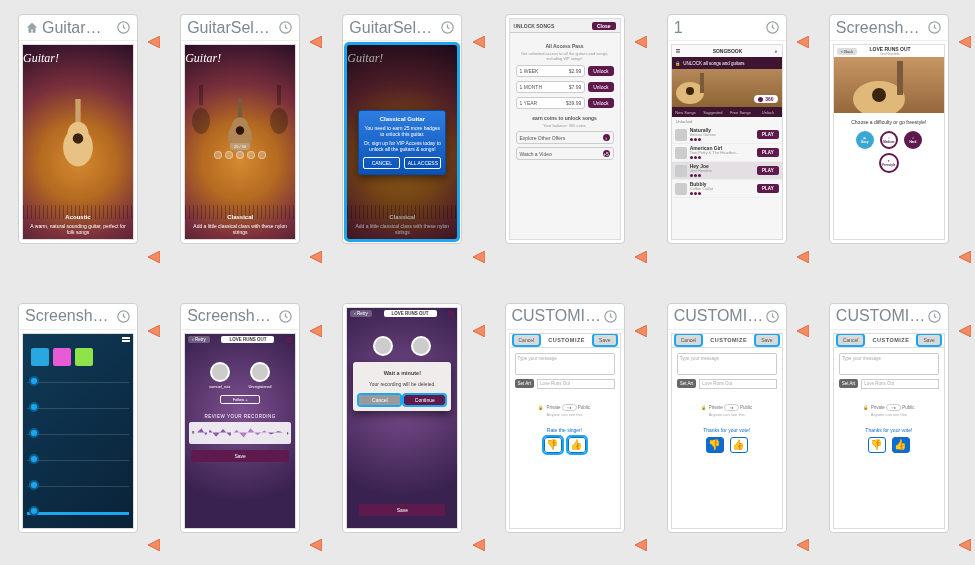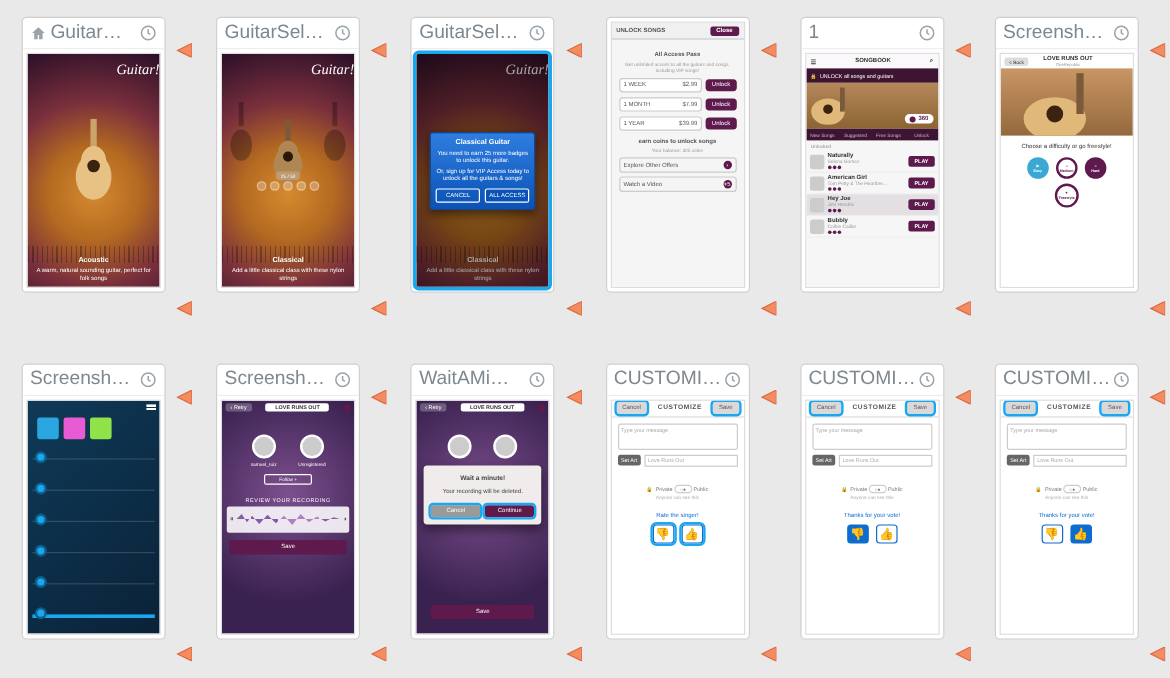--- a/index.html
+++ b/index.html
@@ -74,21 +74,21 @@
   }
   .anchor-in { right: -14px; top: 22px; }
   .anchor-out { right: -14px; bottom: 0px; }
   .anchor svg { display:block; }
 
   
   .guitar-bg {
     position:absolute; inset:0;
     background: radial-gradient(circle at 50% 60%, #d48a2f 0%, #b46a20 30%, #792f3c 60%, #2a0f28 100%);
   }
-  .guitar-logo { position:absolute; top:6px; left:0; right:0; text-align:right; font-family: cursive; font-style:italic; font-size:12px; color:#fff; }
+  .guitar-logo { position:absolute; top:6px; left:0; right:0; text-align:left; font-family: cursive; font-style:italic; font-size:12px; color:#fff; }
   .guitar-body { position:absolute; left:50%; top:28%; transform:translateX(-50%); width:36px; height:70px; }
   .guitar-body.small { width:28px; height:56px; }
   .silhouette-guitar { position:absolute; width:20px; height:50px; opacity:.55; }
   .silh-left  { left:6px; top:40px; }
   .silh-right { right:6px; top:40px; }
   .guitar-caption { position:absolute; bottom:4px; left:4px; right:4px; text-align:center; font-size:5px; line-height:1.2; }
   .guitar-cap-title { font-size:6px; font-weight:600; margin-bottom:2px; }
   .grass { position:absolute; bottom:20px; left:0; right:0; height:14px; background:
     repeating-linear-gradient(90deg, rgba(0,0,0,.7) 0 1px, transparent 1px 4px); opacity:.4;}
   .badge-count { position:absolute; top:98px; left:50%; transform:translateX(-50%); font-size:4px; background:rgba(255,255,255,.18); padding:1px 4px; border-radius:2px;}
@@ -694,29 +694,20 @@
       </span>
   <span class="anchor-out anchor">
         <svg width="14" height="12">
           <path d="M14 0v12L2 6z" fill="#f58b61" stroke="#d96b42"></path>
         </svg>
       </span>
 </div>
 
 <div class="card-wrap">
   <div class="card">
-    <div class="card-header">
-      <span class="card-title">WaitAMi…</span>
-      <span class="clock-icon">
-            <svg width="15" height="15" viewBox="0 0 24 24">
-              <circle cx="12" cy="12" r="9" fill="none" stroke="#9aa3aa" stroke-width="2"></circle>
-              <path d="M12 7v5l3 2" stroke="#9aa3aa" stroke-width="2" fill="none"></path>
-            </svg>
-          </span>
-    </div>
     <div class="thumb">
       <div class="rev-bg">
         <div class="rev-top">
           <span class="rev-back">‹ <span>Retry</span></span>
           <span class="rev-title">LOVE RUNS OUT</span>
           <span style="width:6px;height:6px;background:var(--purple);border-radius:1px"></span>
         </div>
         <div class="rev-users">
           <div class="user">
                 <div class="av"></div>

